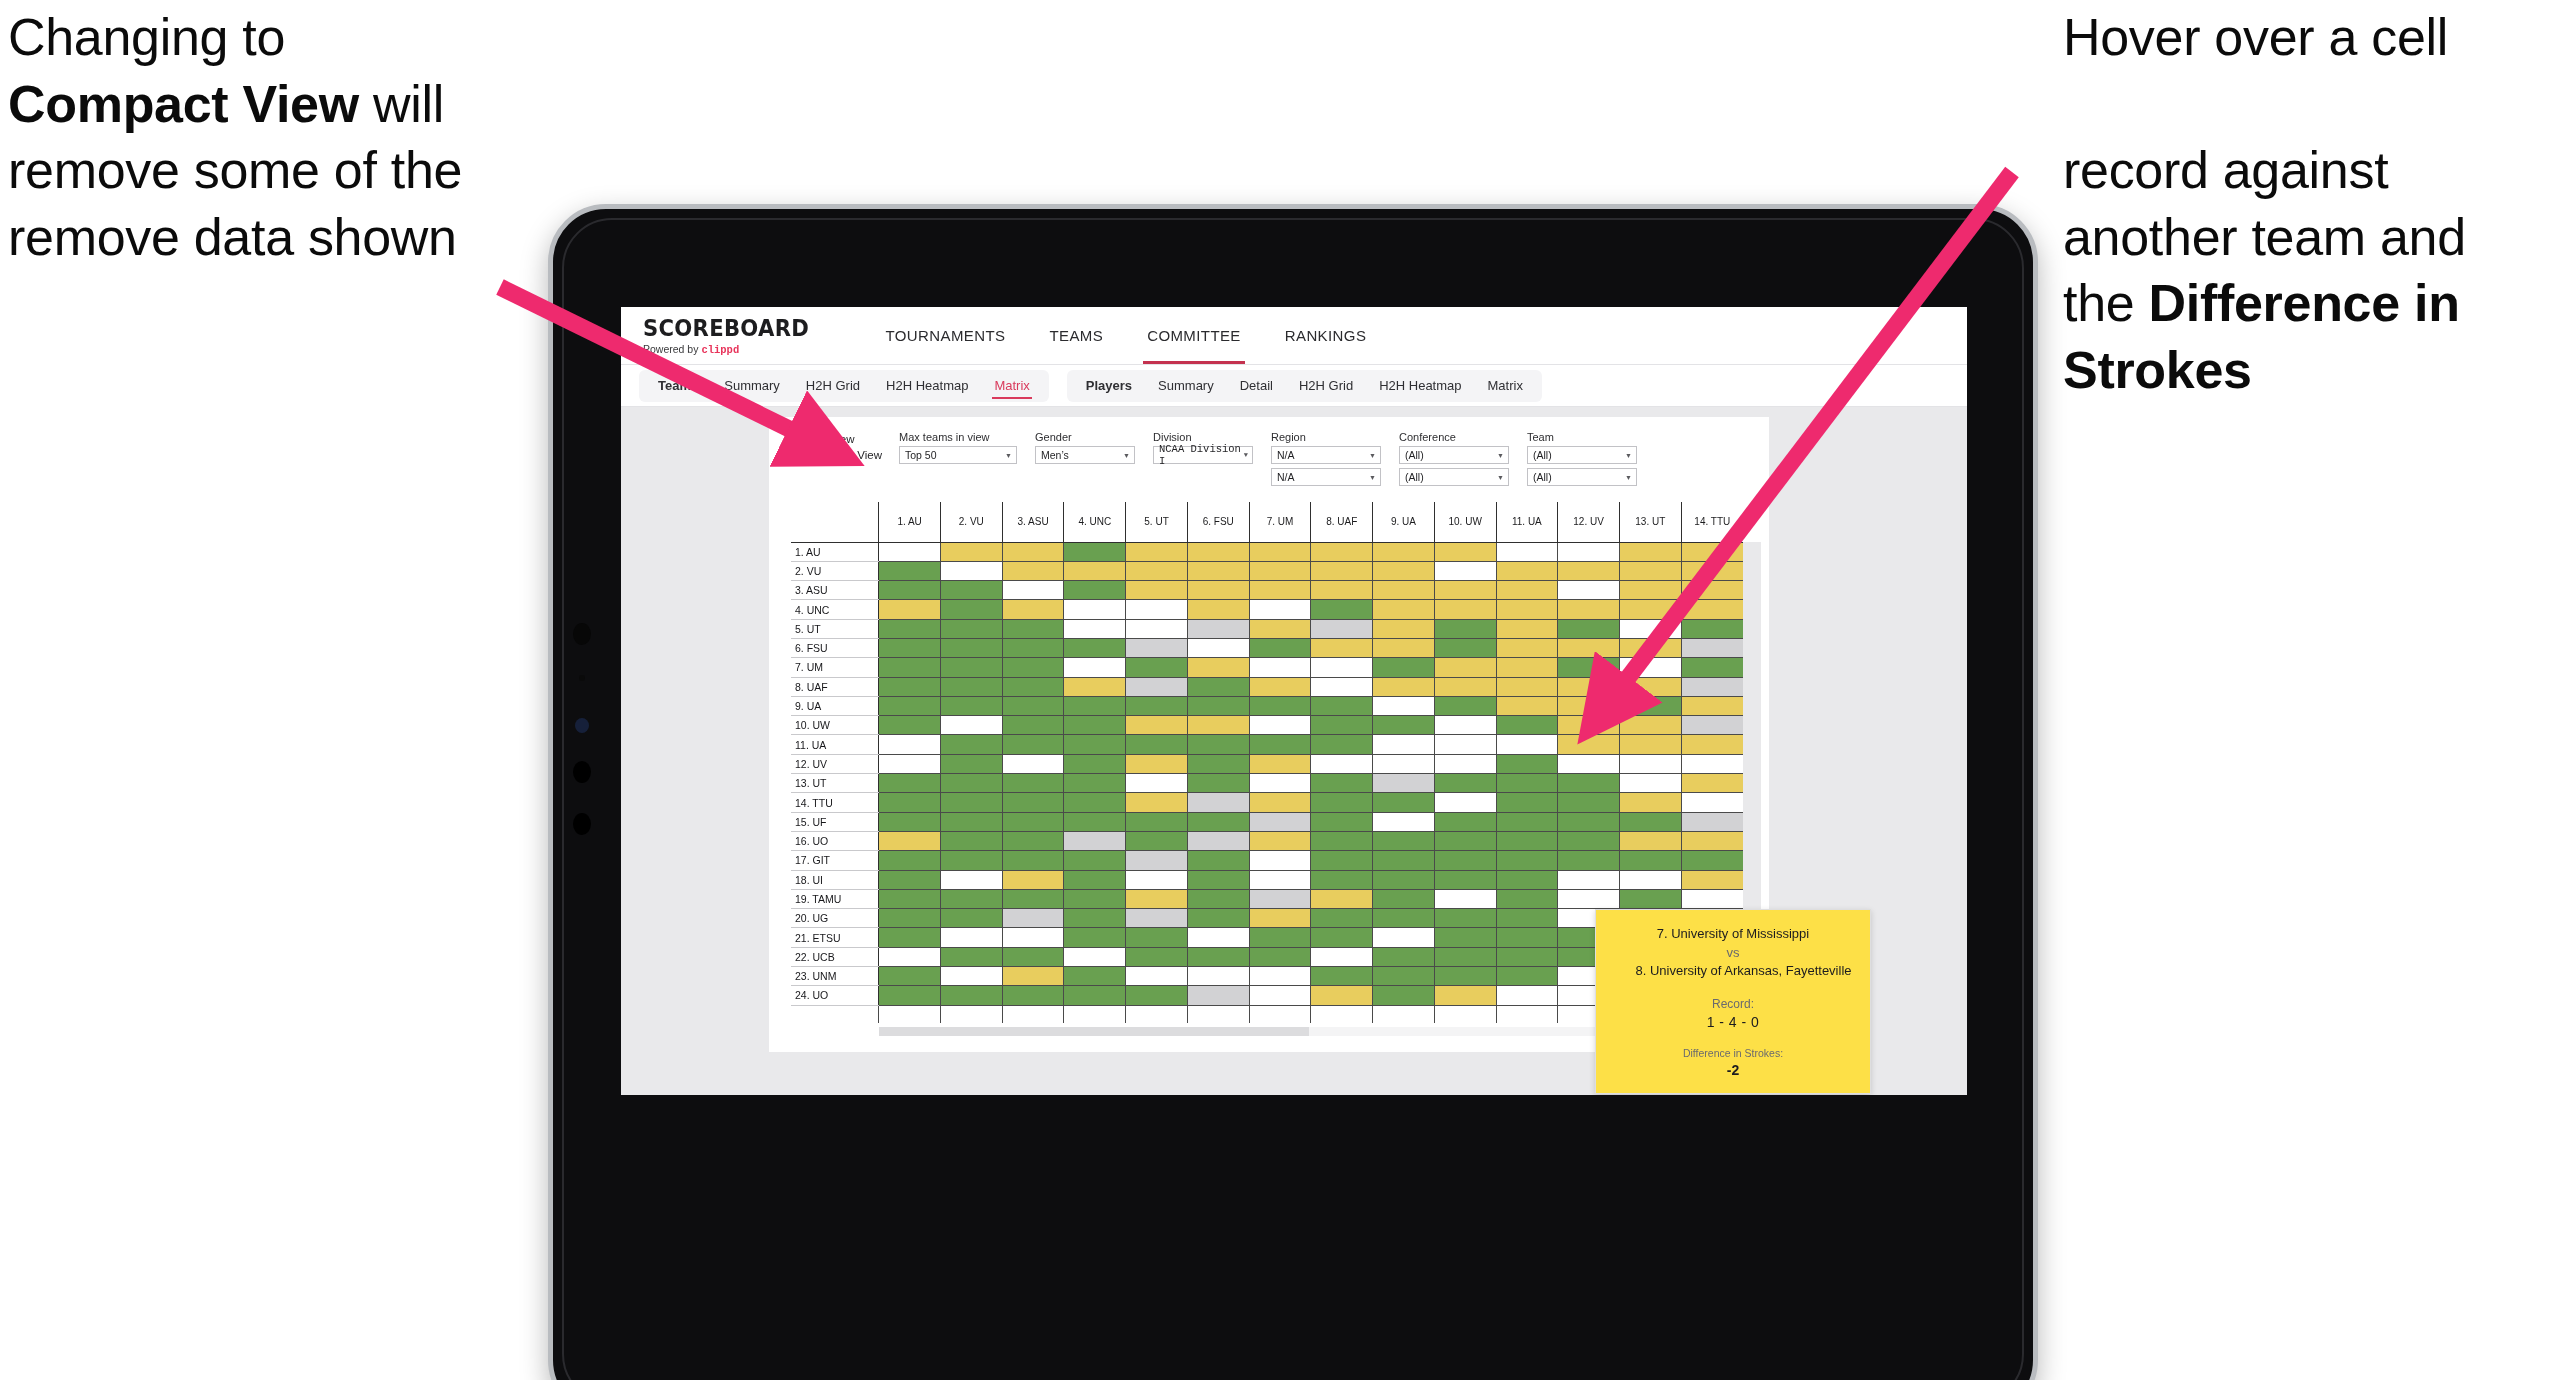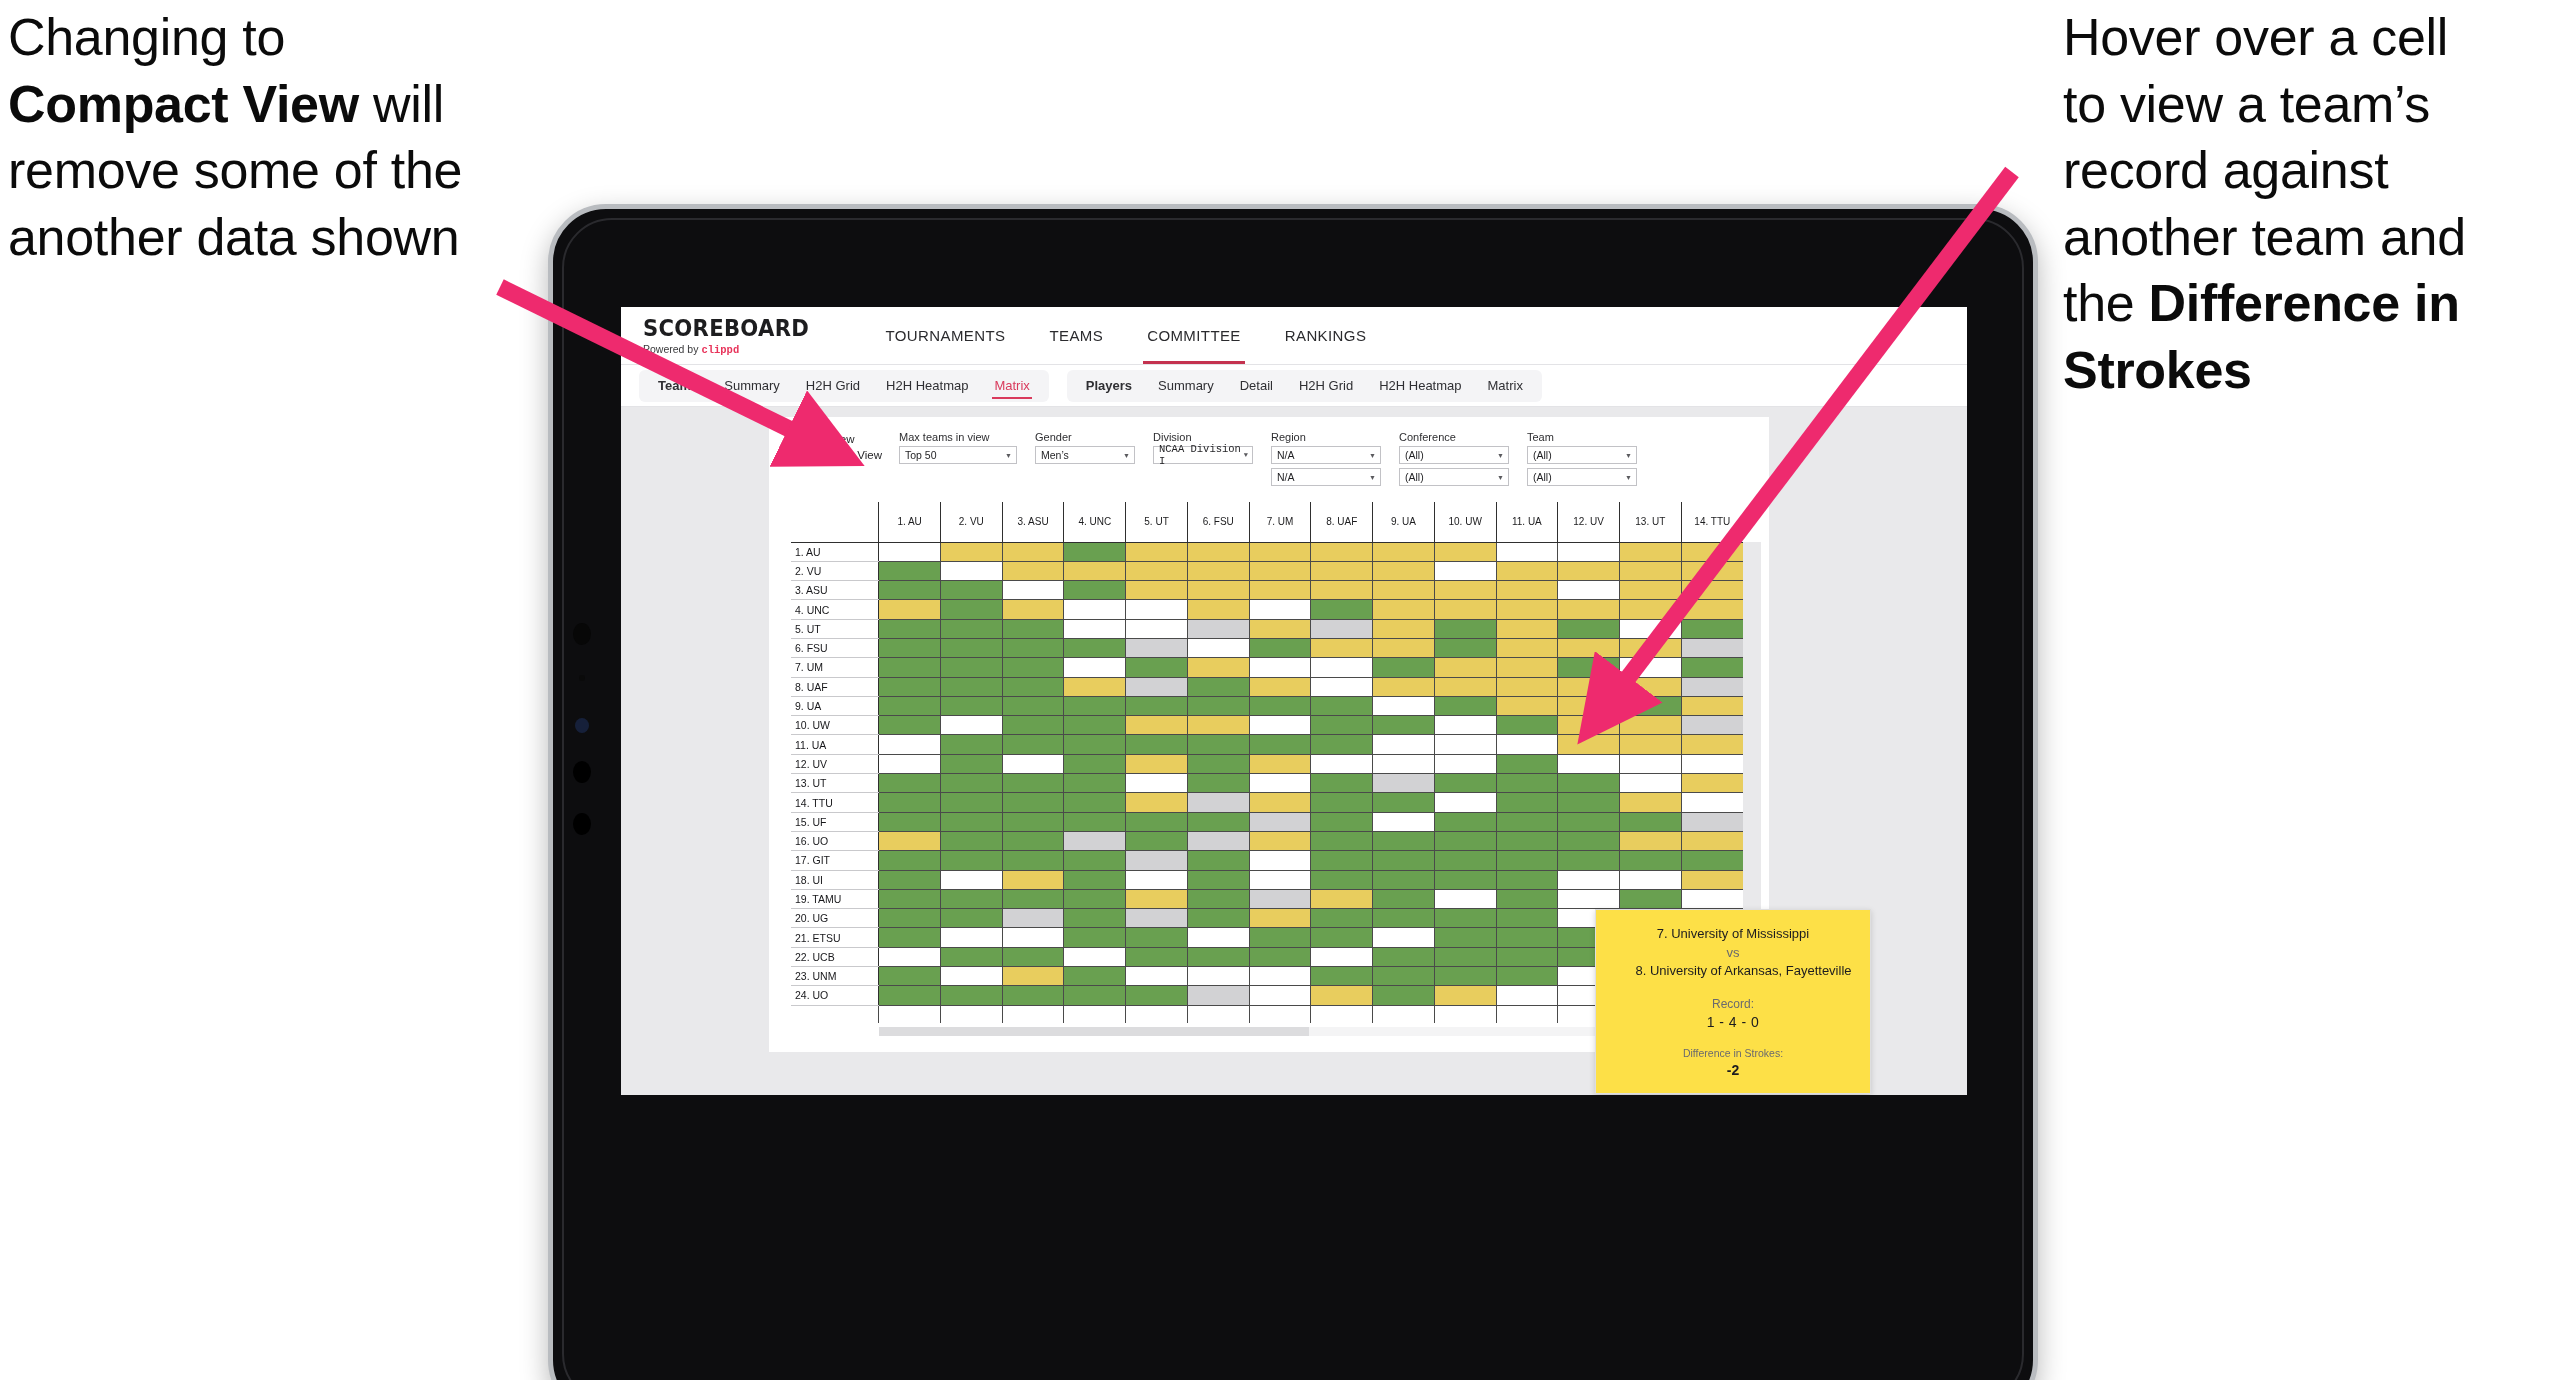--- a/index.html
+++ b/index.html
@@ -186,26 +186,26 @@
   #tt-dif-label { font-size:10.5px; color:#6a6a6e; margin-top:17px; }
   #tt-dif-value { font-size:14px; font-weight:700; color:#1c1c1f; margin-top:3px; }
 </style>
 </head>
 <body>
 
 <div class="annot" id="annot-left">
   <span>Changing to</span><br>
   <b>Compact View</b><span> will</span><br>
   <span>remove some of the</span><br>
-  <span>another data shown</span>
+  <span>remove data shown</span>
 </div>
 
 <div class="annot" id="annot-right">
   <span>Hover over a cell</span><br>
-  <span>to view a team’s</span><br>
+  <br>
   <span>record against</span><br>
   <span>another team and</span><br>
   <span>the </span><b>Difference in</b><br>
   <b>Strokes</b>
 </div>
 
 <div id="tablet">
   <div id="tablet-inner-bevel"></div>
   <div class="side-dot" id="dot-cam"></div>
   <div class="side-dot" id="dot-micro"></div>

